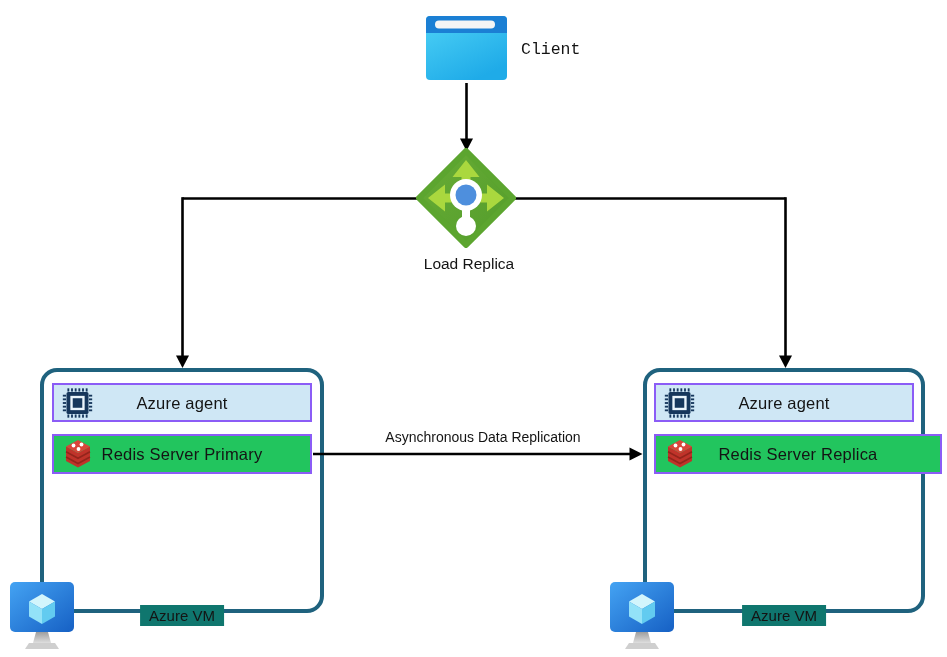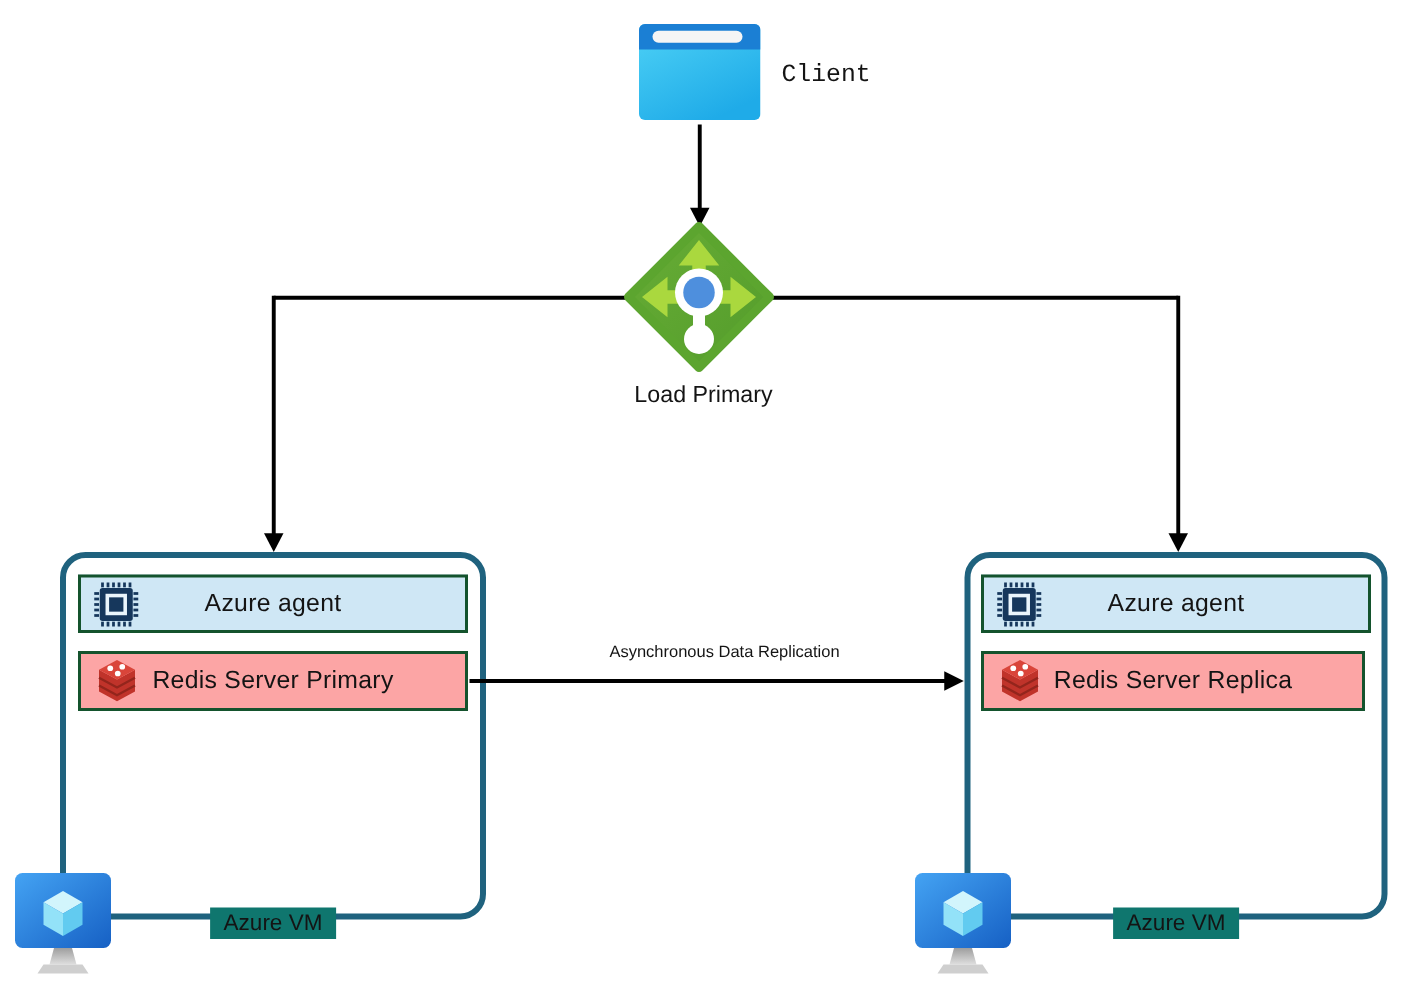--- a/index.html
+++ b/index.html
@@ -7,33 +7,33 @@
     position:relative;width:947px;height:657px;background:#ffffff;
     font-family:"Liberation Sans",sans-serif;color:#141414;overflow:hidden;
   }
   .abs{position:absolute;}
   svg{display:block;}
   .vm-box{
     position:absolute;box-sizing:border-box;
     border:4.5px solid #1f627e;border-radius:17px;background:#ffffff;
   }
   .bar{
-    position:absolute;box-sizing:border-box;border:2px solid #14532d;
+    position:absolute;box-sizing:border-box;border:2px solid #8b5cf6;
   }
   .bar.agent{background:#cfe7f5;}
-  .bar.redis{background:#fca5a5;}
+  .bar.redis{background:#22c55e;}
   .bar .bar-icon{position:absolute;left:7px;top:50%;transform:translateY(-50%);}
   .bar .bar-label{
     position:absolute;left:0;right:0;top:50%;transform:translateY(-50%);
     text-align:center;font-size:16.5px;letter-spacing:.2px;white-space:nowrap;
   }
   .lbl{position:absolute;white-space:nowrap;}
   .client-label{left:521px;top:40px;font-size:16.5px;font-family:Liberation Mono, monospace;}
   .lb-label{left:469px;top:255px;font-size:15.5px;transform:translateX(-50%);}
-  .repl-label{left:483px;top:429px;font-size:11px;transform:translateX(-50%);}
+  .repl-label{left:483px;top:429px;font-size:14px;transform:translateX(-50%);}
   .vm-label{
     top:605px;transform:translateX(-50%);background:#0f766e;
     padding:0 9px;font-size:15px;line-height:21px;
   }
   .vm-label.left{left:182px;}
   .vm-label.right{left:784px;}
   .connector-layer{position:absolute;left:0;top:0;pointer-events:none;}
 </style>
 </head>
 <body>
@@ -170,21 +170,21 @@
             <rect x="30.5" y="21" width="3.5" height="2"></rect>
             <rect x="30.5" y="25" width="3.5" height="2"></rect>
         </g>
         <rect x="6" y="6" width="24" height="24" rx="2" fill="#16375c"></rect>
         <rect x="11.5" y="11.5" width="13" height="13" fill="none" stroke="#eaf5fc" stroke-width="2.6"></rect>
       </svg>
     </span>
     <span class="bar-label">Azure agent</span>
   </div>
 
-  <div class="bar redis" style="left:654px;top:434px;width:256px;height:40px;">
+  <div class="bar redis" style="left:654px;top:434px;width:288px;height:40px;">
     <span class="bar-icon">
       <svg width="34" height="34" viewBox="0 0 34 34">
         <path d="M5,9.5 L5,24 L17,30.5 L29,24 L29,9.5 L17,16 Z" fill="#c0332a"></path>
         <path d="M5,14.8 L17,21.3 L29,14.8" fill="none" stroke="#93251c" stroke-width="1.6"></path>
         <path d="M5,20 L17,26.5 L29,20" fill="none" stroke="#93251c" stroke-width="1.6"></path>
         <polygon points="17,3 29,9.5 17,16 5,9.5" fill="#d9453a"></polygon>
         <circle cx="12.5" cy="8.5" r="1.9" fill="#ffffff"></circle>
         <circle cx="20.5" cy="7.5" r="1.9" fill="#ffffff"></circle>
         <circle cx="17.5" cy="12" r="1.9" fill="#ffffff"></circle>
       </svg>
@@ -227,18 +227,18 @@
       <rect x="4" y="4" width="64" height="50" rx="5" fill="url(#mon2)"></rect>
       <polygon points="36,16 49,23.5 36,31 23,23.5" fill="#d2f5fc"></polygon>
       <polygon points="23,23.5 36,31 36,46 23,38.5" fill="#93e2f8"></polygon>
       <polygon points="49,23.5 36,31 36,46 49,38.5" fill="#62cbf0"></polygon>
       <polygon points="30,54 42,54 45,65 27,65" fill="url(#st2)"></polygon>
       <polygon points="23,65 49,65 53,71 19,71" fill="#cfcfcf"></polygon>
     </svg>
   </div>
 
   <div class="lbl client-label">Client</div>
-  <div class="lbl lb-label">Load Primary</div>
+  <div class="lbl lb-label">Load Replica</div>
   <div class="lbl repl-label">Asynchronous Data Replication</div>
   <div class="lbl vm-label left">Azure VM</div>
   <div class="lbl vm-label right">Azure VM</div>
 
 </div>
 
 </body></html>

